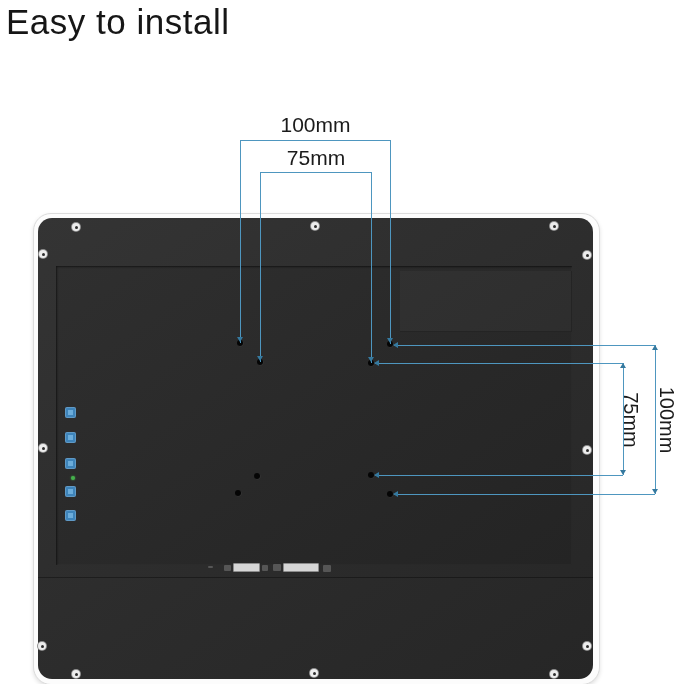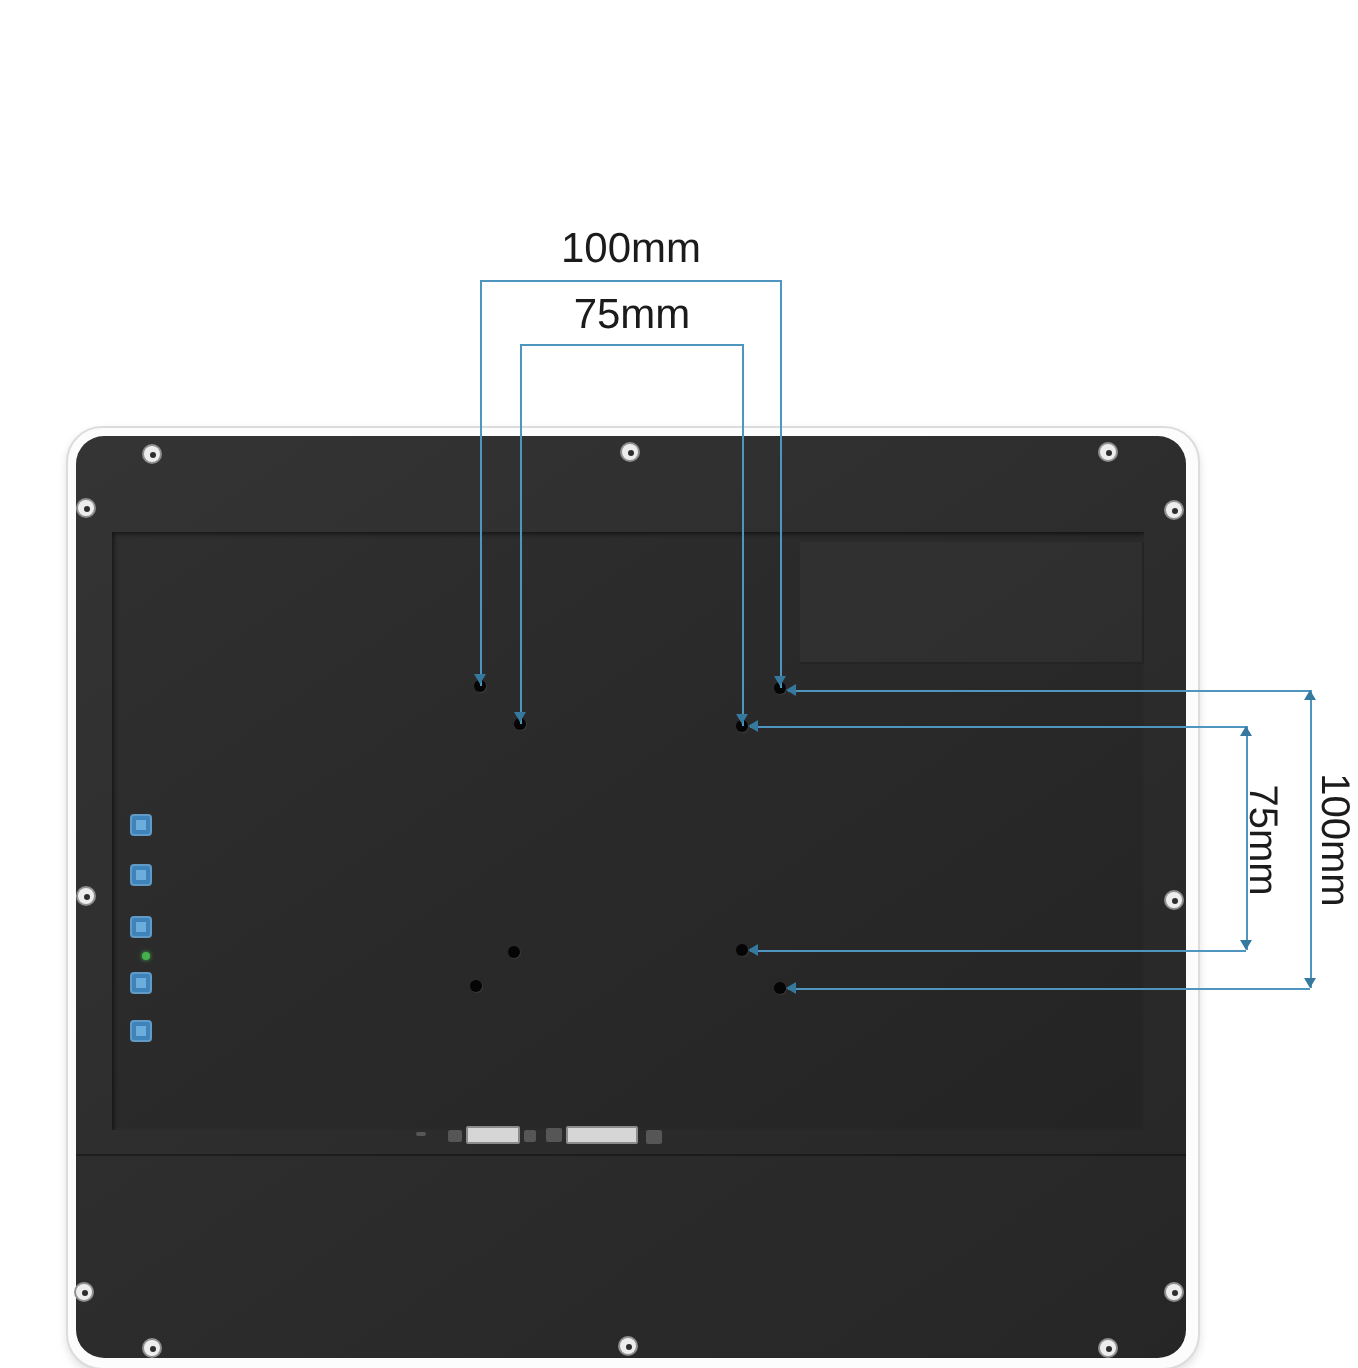--- a/index.html
+++ b/index.html
@@ -38,20 +38,21 @@
   .arr{width:0;height:0;border:3px solid transparent;}
   .arr-down{border-top:5px solid #35799f;border-bottom:none;}
   .arr-up{border-bottom:5px solid #35799f;border-top:none;}
   .arr-left{border-right:5px solid #35799f;border-left:none;}
 </style>
 </head>
 <body>
 
 <div class="stage">
 
+  <div class="abs page-title" style="left:6px;top:2px;">Easy to install</div>
 
   <div class="abs frame" style="left:33px;top:213px;width:565px;height:470px;"></div>
   <div class="abs panel" style="left:38px;top:218px;width:555px;height:461px;"></div>
   <div class="abs recess" style="left:56px;top:266px;width:516px;height:299px;"></div>
   <div class="abs subpanel" style="left:400px;top:271px;width:171px;height:60px;"></div>
   <div class="abs seam" style="left:38px;top:577px;width:555px;height:1px;"></div>
 
   <div class="abs screw" style="left:72px;top:223px;"></div>
   <div class="abs screw" style="left:311px;top:222px;"></div>
   <div class="abs screw" style="left:550px;top:222px;"></div>

